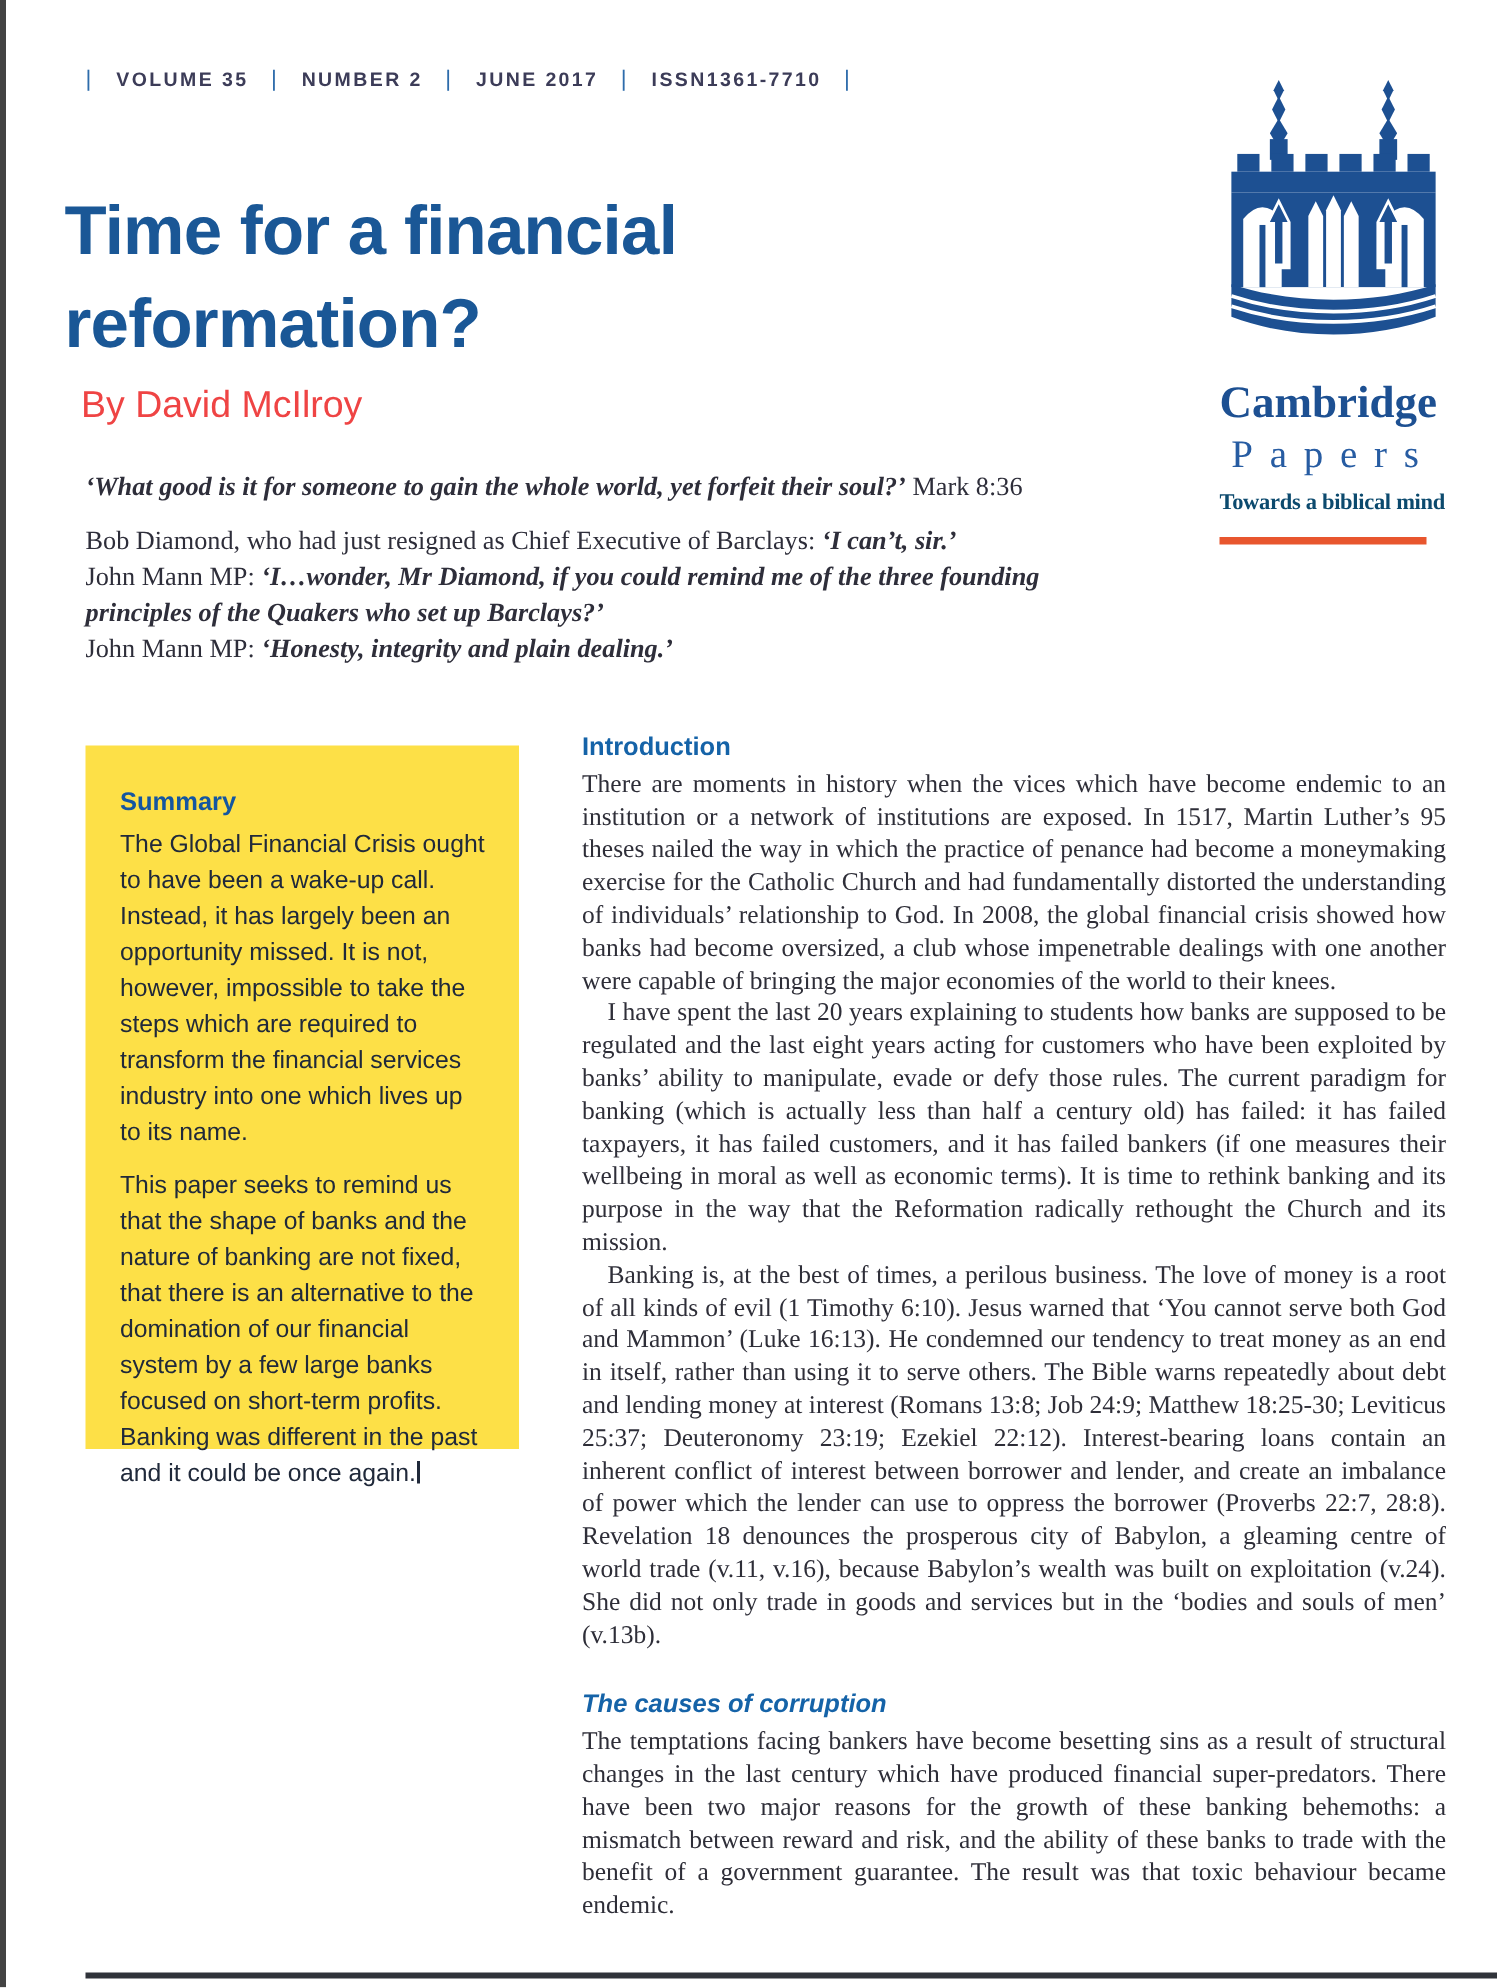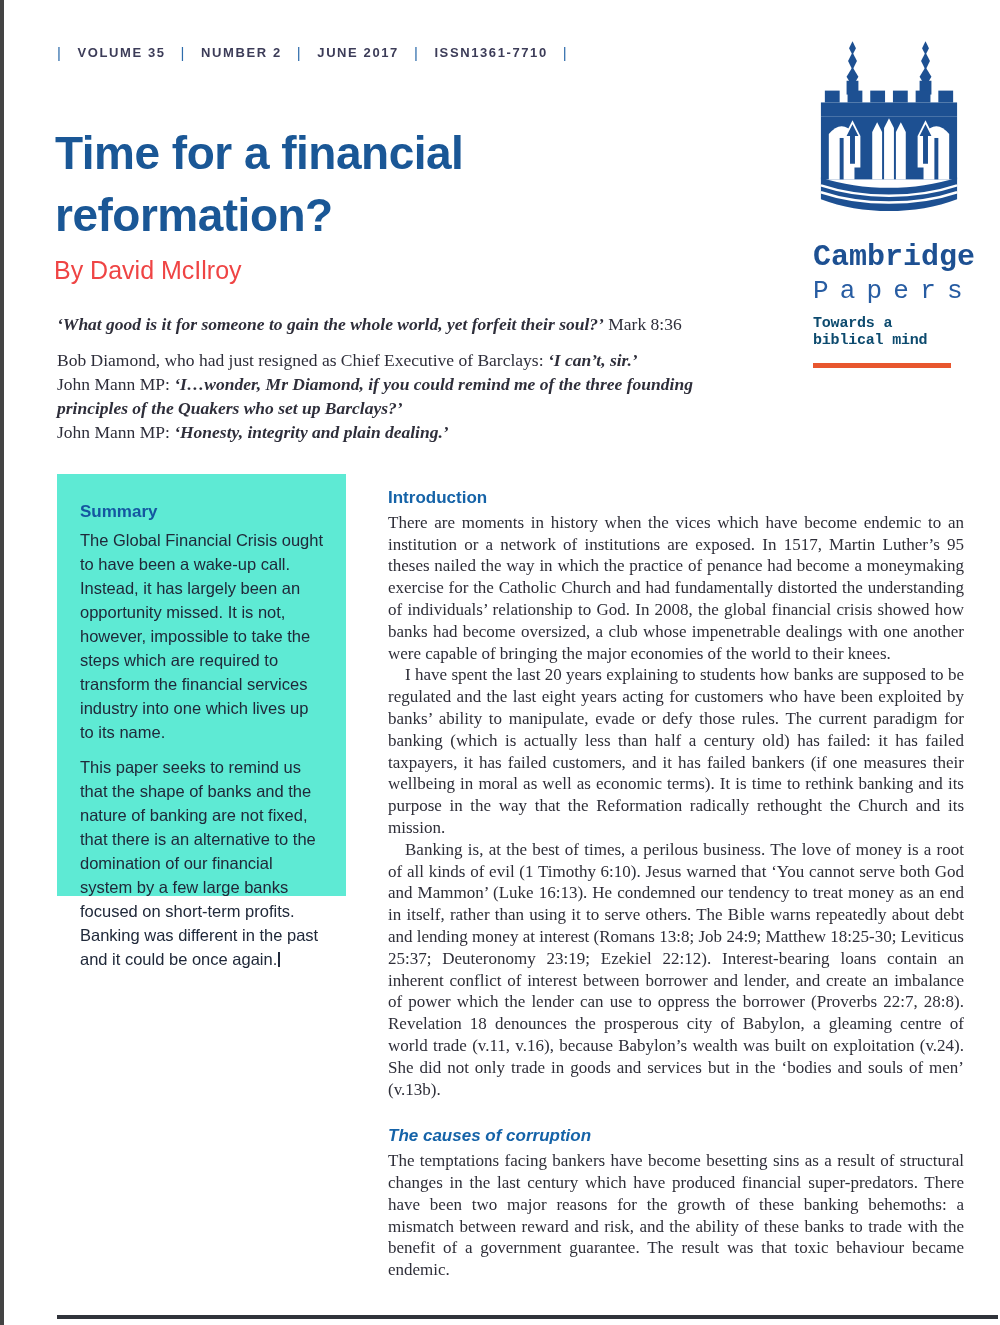--- a/index.html
+++ b/index.html
@@ -20,42 +20,42 @@
   .masthead {
     position: absolute; left: 57px; top: 44px;
     font-family: "Liberation Sans", sans-serif;
     font-size: 13px; font-weight: 700; letter-spacing: 1.6px;
     color: #3c3c58; display: flex; align-items: center; gap: 15px;
     white-space: nowrap;
   }
   .masthead .pipe { color: #2e6cab; font-weight: 400; font-size: 15px; }
   
   .title {
-    position: absolute; left: 55px; top: 122px;
+    position: absolute; left: 43px; top: 122px;
     font-family: "Liberation Sans", sans-serif;
     font-size: 46px; line-height: 62px; font-weight: 700;
     letter-spacing: -0.5px; color: #1a5796;
   }
   .byline {
     position: absolute; left: 54px; top: 256px;
     font-family: "Liberation Sans", sans-serif;
     font-size: 25px; font-weight: 400; color: #ef4444;
   }
   
   .epigraph {
     position: absolute; left: 57px; top: 312px; width: 700px;
     font-size: 17.5px; line-height: 24px; color: #2e2e3a;
   }
   .epigraph .lead-quote { margin-bottom: 12px; }
   .q { font-style: italic; font-weight: 700; }
   .speaker { font-style: normal; font-weight: 400; }
   
   .summary-box {
-    position: absolute; left: 57px; top: 474px; width: 289px; height: 422px;
-    background: #5eead4;
+    position: absolute; left: 57px; top: 497px; width: 289px; height: 469px;
+    background: #fde047;
     padding: 26px 20px 0 23px;
     font-family: "Liberation Sans", sans-serif;
     font-size: 16.5px; line-height: 24px; color: #20293a;
   }
   .summary-box h3 {
     font-size: 17px; font-weight: 700; color: #1456a0; margin-bottom: 4px;
   }
   .summary-box p + p { margin-top: 11px; }
   .text-cursor {
     display: inline-block; width: 2px; height: 15px;
@@ -69,31 +69,31 @@
   .article h3 {
     font-family: "Liberation Sans", sans-serif;
     font-size: 17px; font-weight: 700; color: #1563a8;
     margin-bottom: 3px;
   }
   .article p { text-align: justify; }
   .article p.indent { text-indent: 17px; }
   .article .section-gap { margin-top: 25px; font-style: italic; }
   
   .logo {
-    position: absolute; left: 813px; top: 40px; width: 152px;
-    font-family: Liberation Mono, monospace; color: #1d5092;
+    position: absolute; left: 813px; top: 52px; width: 152px;
+    font-family: Liberation Serif, serif; color: #1d5092;
   }
   .logo svg { display: block; width: 148px; height: 192px; margin: 0 auto; }
   .logo .wordmark {
     font-size: 30px; font-weight: 700; letter-spacing: 0px;
     color: #1d5092; margin-top: 8px; text-align: left;
   }
   .logo .wordmark2 {
     font-size: 26px; font-weight: 400; letter-spacing: 0.43em;
-    color: #275ca2; margin-top: 2px; text-align: left;
+    color: #275ca2; margin-top: 2px; text-align: center;
   }
   .logo .tagline {
     font-size: 15px; font-weight: 700; color: #0c4a6e; margin-top: 9px;
     letter-spacing: -0.2px;
   }
   .logo .rule-orange {
     width: 138px; height: 5px; background: #e8562e; margin-top: 14px;
   }
   .footer-rule {
     position: absolute; left: 57px; top: 1315px; width: 941px; height: 4px;

